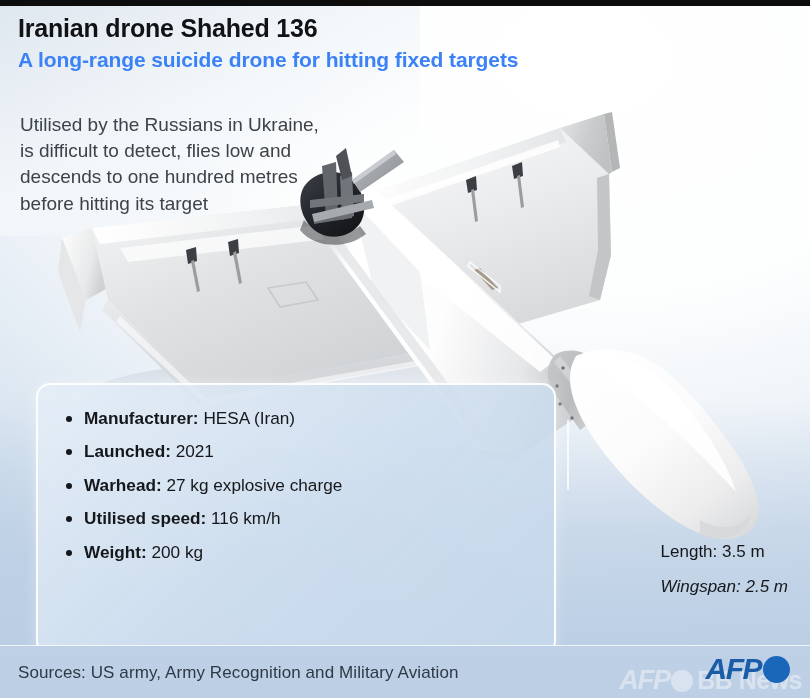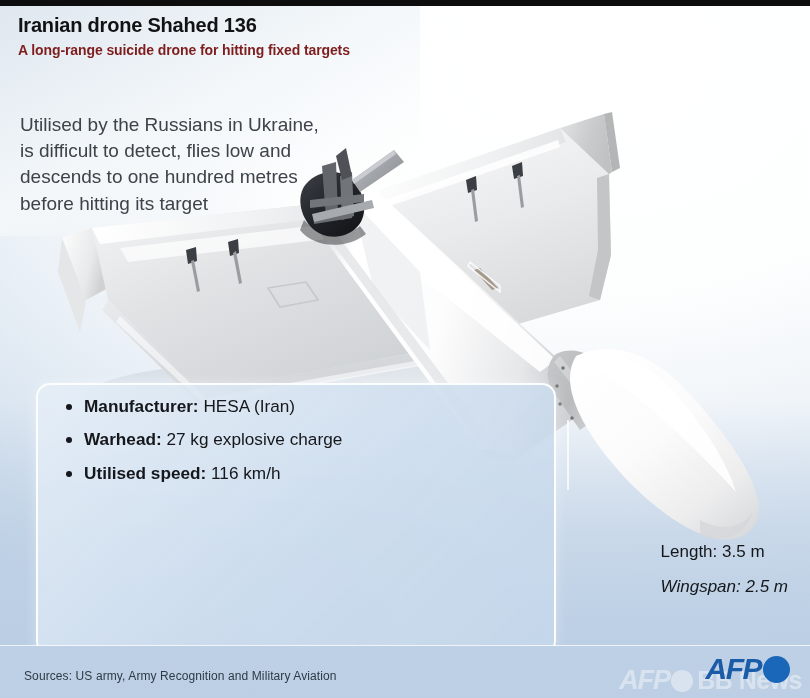--- a/index.html
+++ b/index.html
@@ -44,31 +44,31 @@
   }
 
   
   .header {
     position: absolute;
     left: 18px; top: 14px;
     width: 600px;
   }
   .title {
     margin: 0;
-    font-size: 20px;
+    font-size: 25px;
     font-weight: bold;
     color: #111214;
     letter-spacing: -0.2px;
     line-height: 1.12;
   }
   .subtitle {
     margin: 6px 0 0 0;
-    font-size: 14px;
-    font-weight: bold;
-    color: #7f1d1d;
+    font-size: 21px;
+    font-weight: bold;
+    color: #3b82f6;
     letter-spacing: -0.1px;
     line-height: 1.15;
   }
   .intro {
     position: absolute;
     left: 20px; top: 112px;
     width: 300px;
     font-size: 19px;
     line-height: 1.38;
     color: #3d4349;
@@ -85,21 +85,21 @@
   
   .spec-panel {
     position: absolute;
     left: 36px; top: 383px;
     width: 520px; height: 272px;
     border: 2px solid rgba(255,255,255,0.95);
     border-radius: 14px;
     background: linear-gradient(135deg, rgba(229,238,247,0.88) 0%, rgba(205,221,238,0.86) 55%, rgba(197,215,234,0.9) 100%);
     box-shadow: 0 0 14px rgba(255,255,255,0.35);
     box-sizing: border-box;
-    padding: 12px 20px 16px 26px;
+    padding: 24px 20px 16px 26px;
   }
   .spec-list {
     list-style: none;
     margin: 0;
     padding: 0;
   }
   .spec-list li {
     position: relative;
     padding-left: 20px;
     margin-bottom: 14.5px;
@@ -144,22 +144,22 @@
     background: linear-gradient(to bottom, #bed0e5 0%, #bdcfe4 100%);
   }
   .footer-rule {
     position: absolute;
     left: 0; bottom: 52px;
     width: 810px; height: 1px;
     background: rgba(255,255,255,0.75);
   }
   .sources {
     position: absolute;
-    left: 24px; bottom: 15px;
-    font-size: 12px;
+    left: 18px; bottom: 15px;
+    font-size: 17px;
     color: #2d3a46;
     letter-spacing: 0.1px;
   }
 
   
   .watermark {
     position: absolute;
     right: 8px; bottom: 2px;
     display: flex;
     align-items: center;
@@ -397,31 +397,41 @@
   </div>
 
   <div class="intro">Utilised by the Russians in Ukraine, is difficult to detect, flies low and descends to one hundred metres before hitting its target</div>
 
   <div class="spec-panel">
     <ul class="spec-list">
       <li>
         <span class="bullet"></span>
         <span class="spec-label">Manufacturer:</span>
         <span class="spec-value">HESA (Iran)</span>
+      </li>
+      <li>
+        <span class="bullet"></span>
+        <span class="spec-label">Launched:</span>
+        <span class="spec-value">2021</span>
       </li>
       <li>
         <span class="bullet"></span>
         <span class="spec-label">Warhead:</span>
         <span class="spec-value">27 kg explosive charge</span>
       </li>
       <li>
         <span class="bullet"></span>
         <span class="spec-label">Utilised speed:</span>
         <span class="spec-value">116 km/h</span>
       </li>
+      <li>
+        <span class="bullet"></span>
+        <span class="spec-label">Weight:</span>
+        <span class="spec-value">200 kg</span>
+      </li>
     </ul>
   </div>
 
   <div class="dims">
     <div>Length: 3.5 m</div>
     <div>Wingspan: 2.5 m</div>
   </div>
 
   <div class="footer-band"></div>
   <div class="footer-rule"></div>

